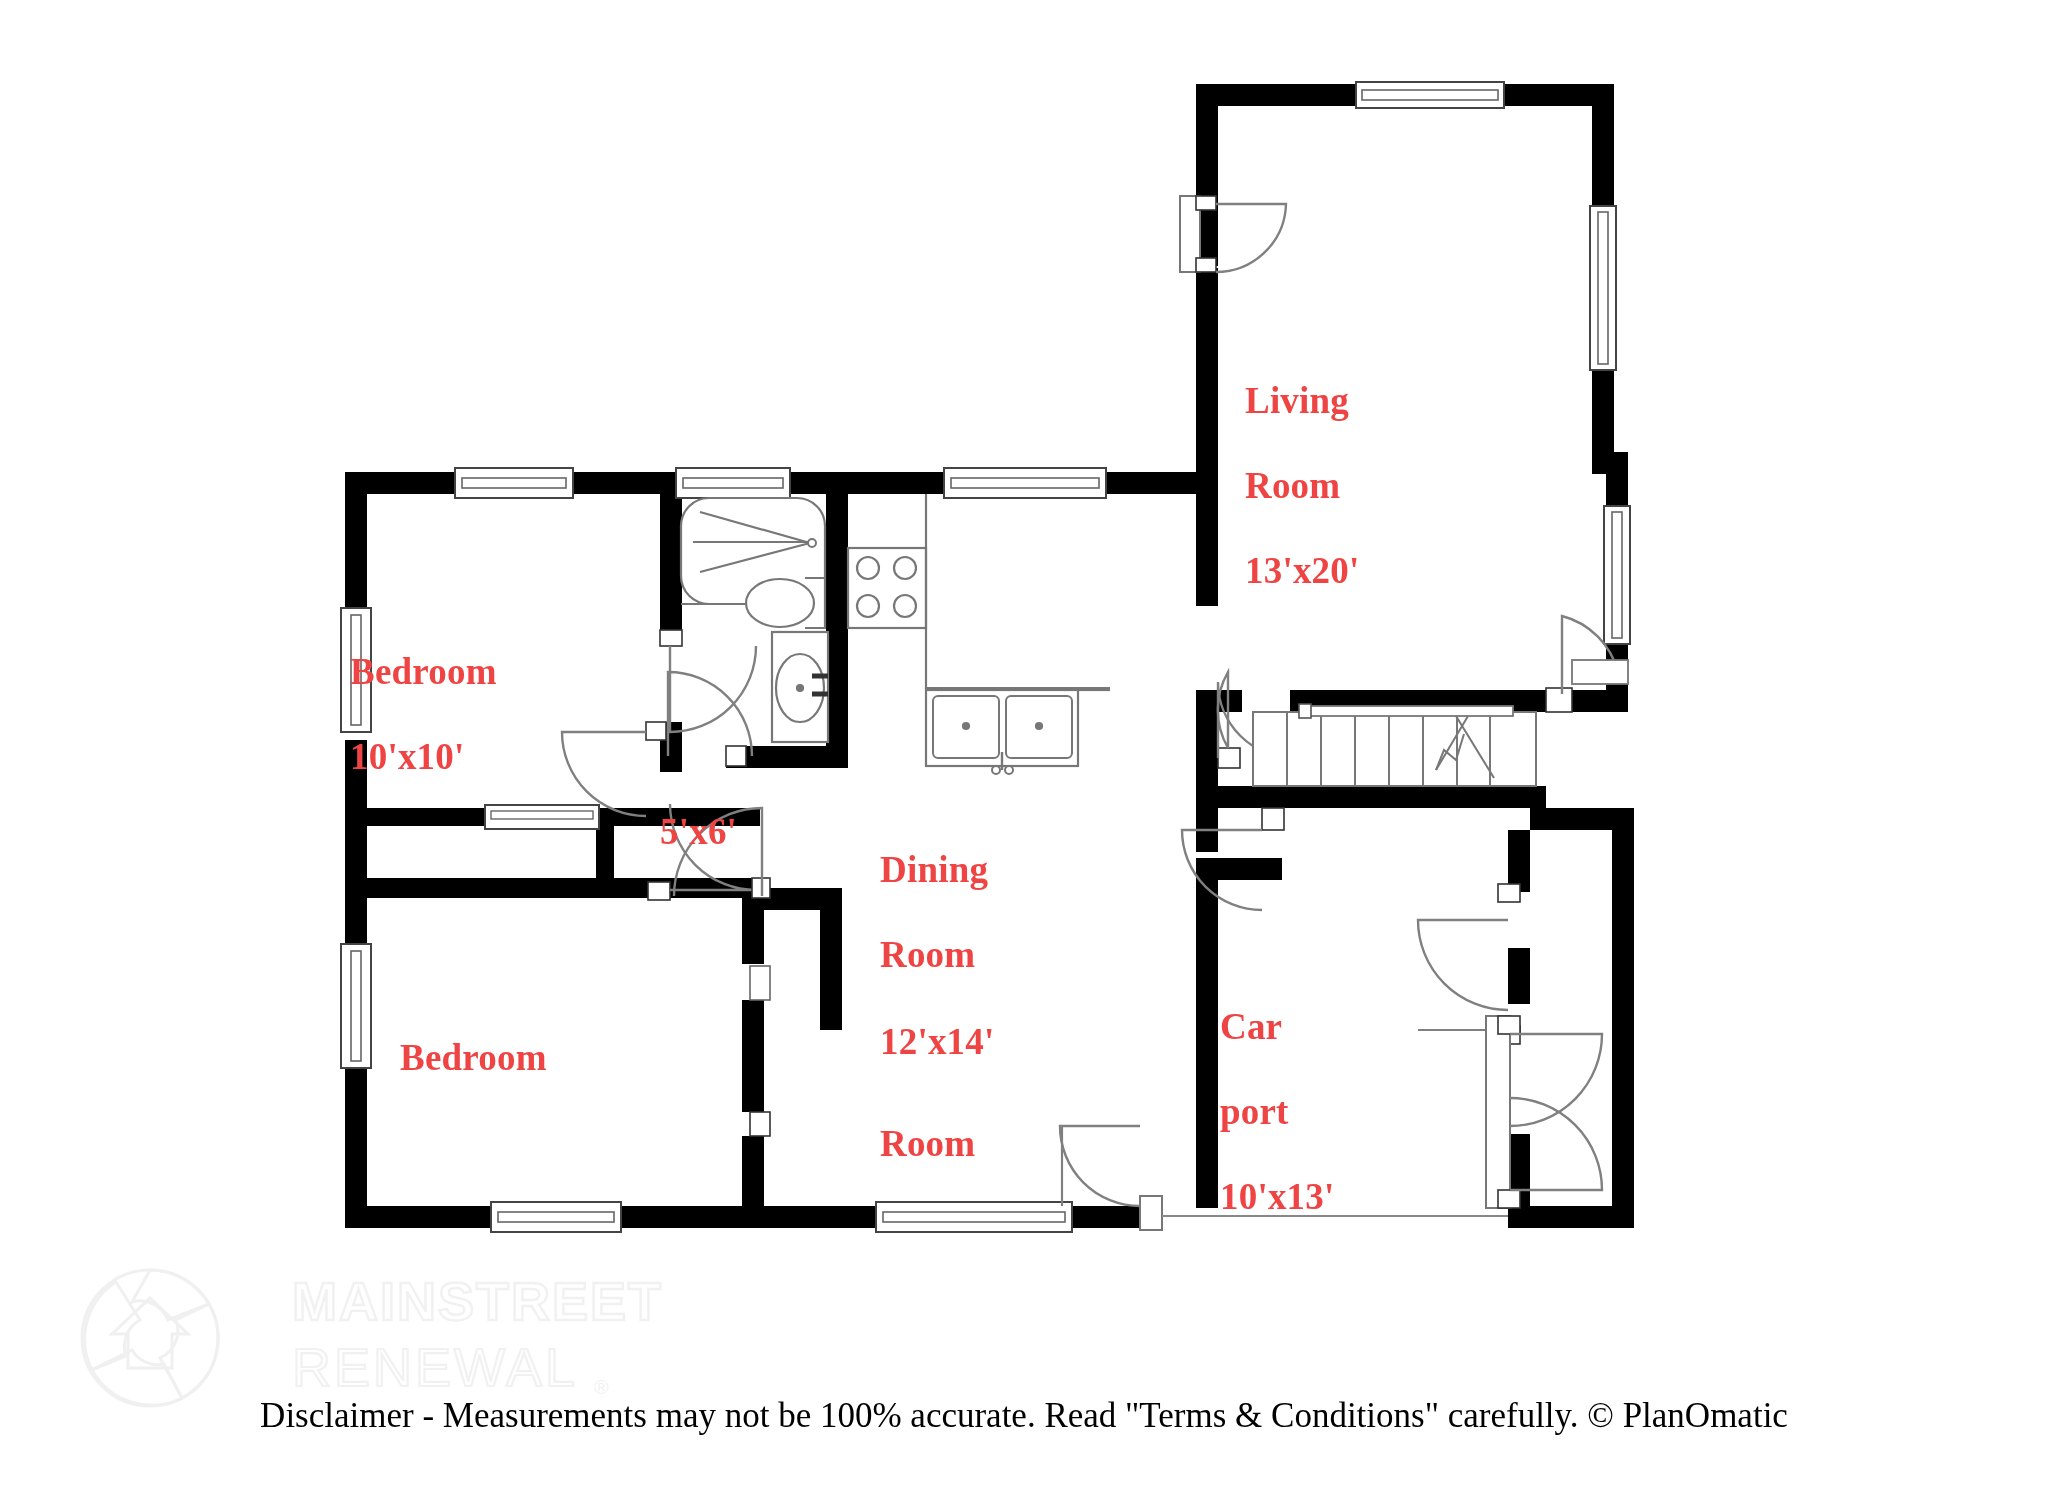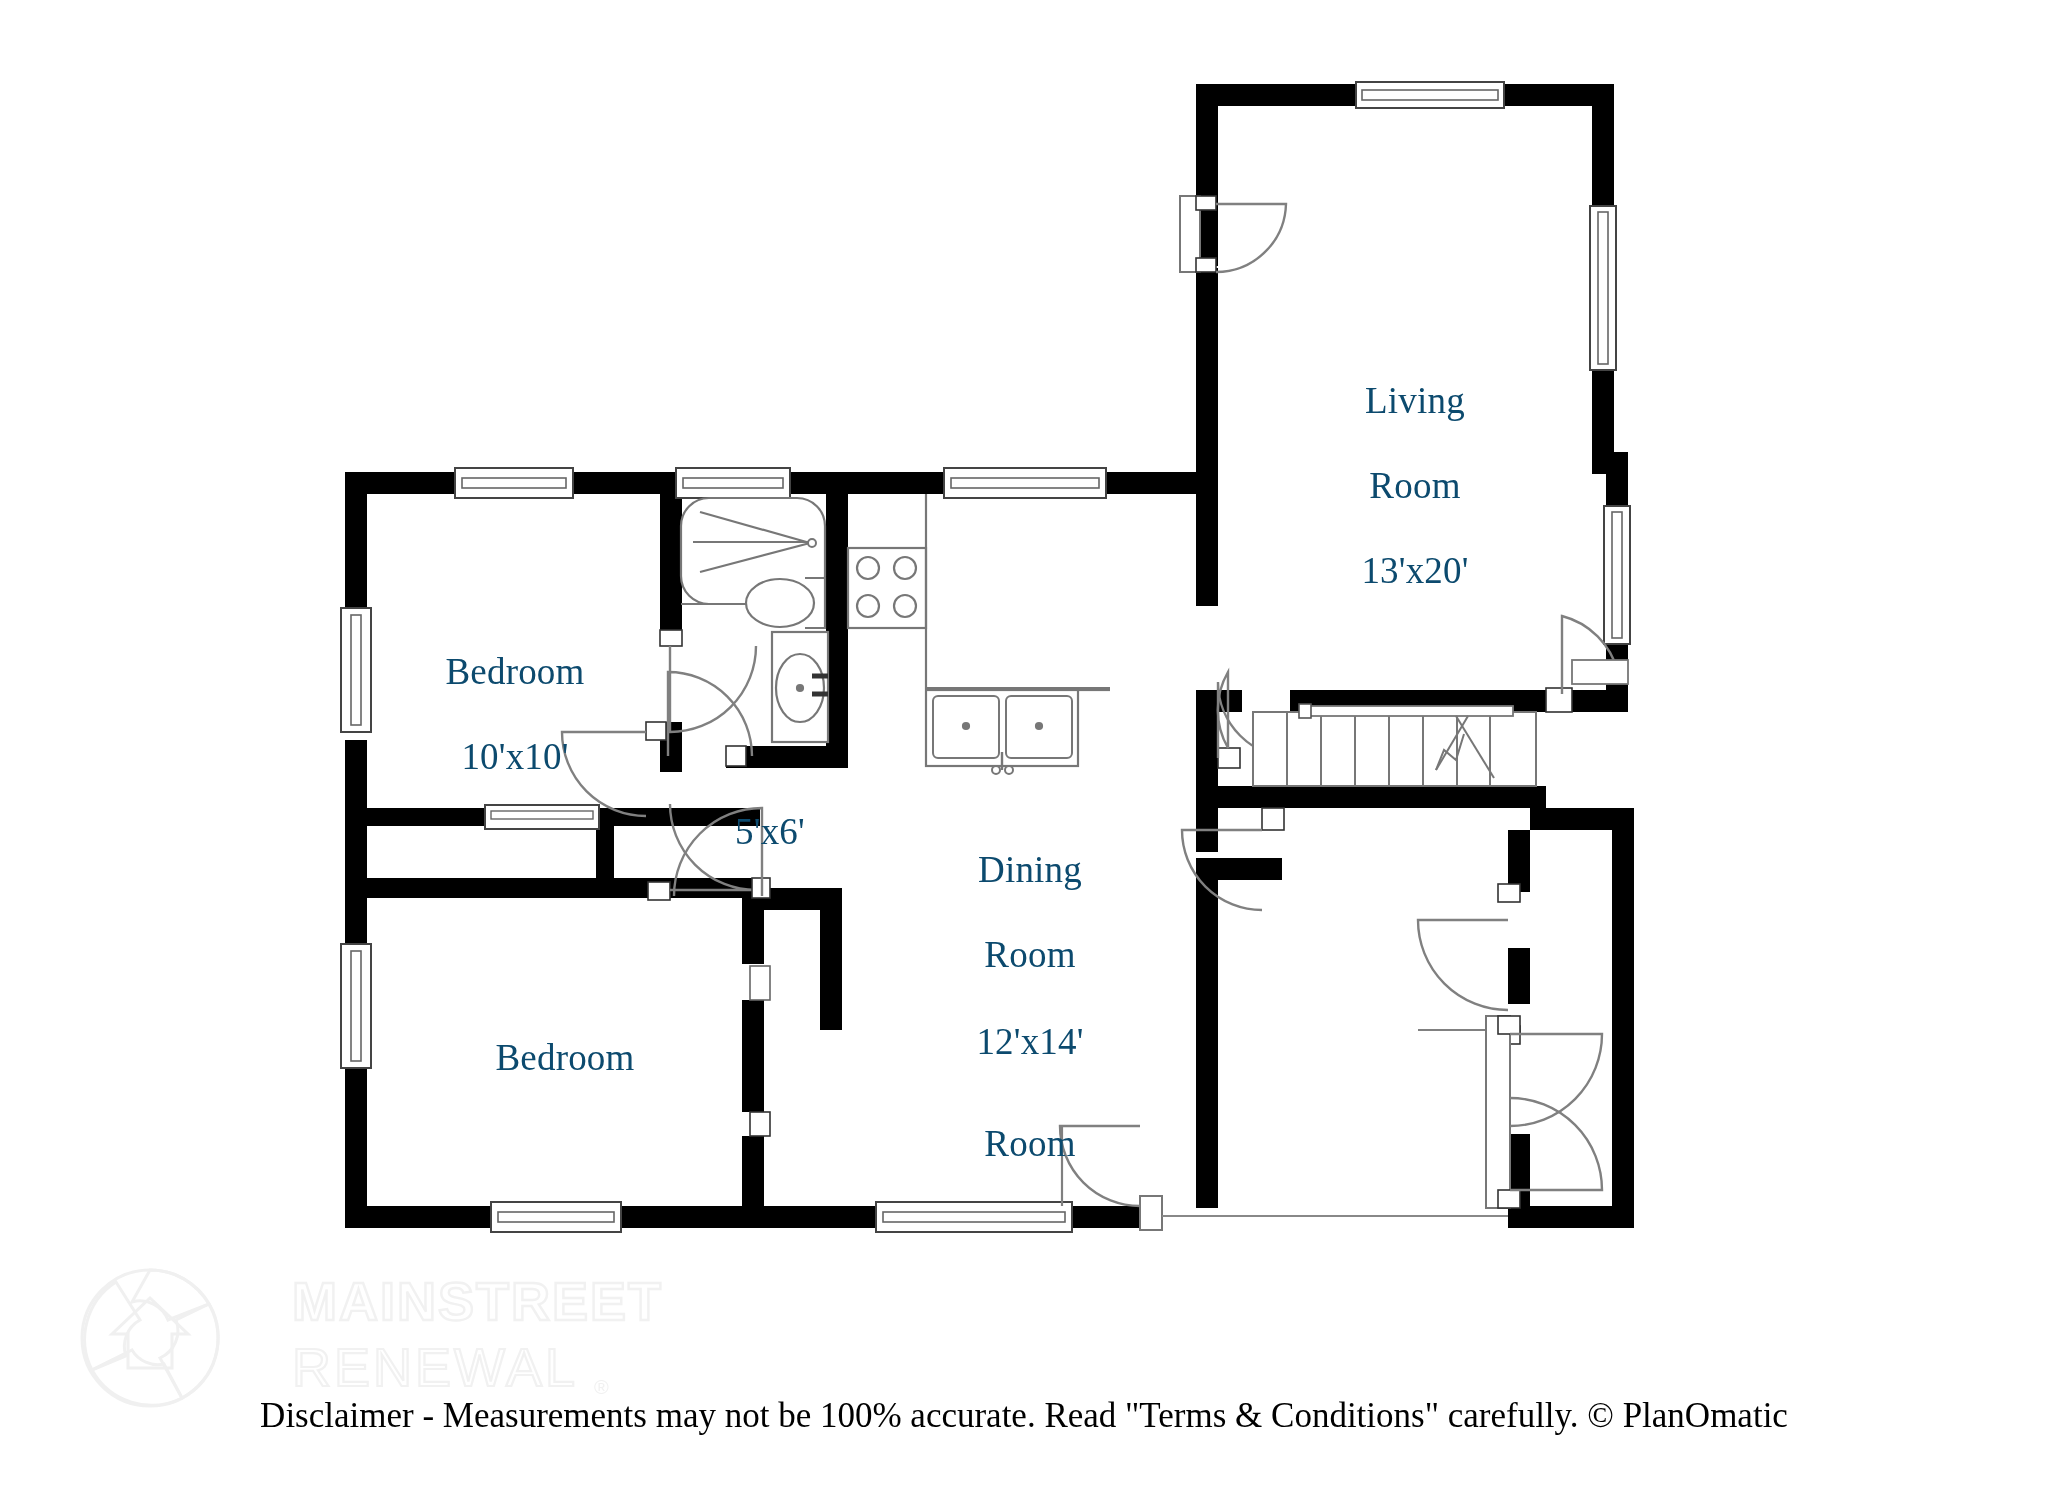--- a/index.html
+++ b/index.html
@@ -28,24 +28,24 @@
     position: absolute;
     left: 0; top: 0;
     width: 2048px;
     height: 1489px;
     display: block;
   }
 
   
   .room-label {
     position: absolute;
-    text-align: center;
+    text-align: left;
     font-family: "Liberation Serif", "DejaVu Serif", serif;
-    font-weight: normal;
-    color: #0c4a6e;
+    font-weight: bold;
+    color: #ef4444;
     line-height: 1.15;
     white-space: pre-line;
     letter-spacing: 0.2px;
     pointer-events: none;
   }
   .room-label .line { display: block; }
 
   .lbl-living   { left: 1245px; top: 337px; width: 340px; font-size: 37px; }
   .lbl-kitchen  { left: 880px;  top: 558px; width: 300px; font-size: 37px; }
   .lbl-bed1     { left: 350px;  top: 608px; width: 330px; font-size: 37px; }
@@ -411,20 +411,25 @@
   </div>
 
   <div class="room-label lbl-dim1214">
     <span class="line">12'x14'</span>
   </div>
 
   <div class="room-label lbl-sitting">
     <span class="line">Room</span>
   </div>
 
+  <div class="room-label lbl-carport">
+    <span class="line">Car</span>
+    <span class="line">port</span>
+    <span class="line">10'x13'</span>
+  </div>
 
   <div id="watermark">
     <svg viewBox="0 0 720 160" xmlns="http://www.w3.org/2000/svg">
       <g fill="none" stroke="#f0f0f0" stroke-width="3">
         <circle cx="78" cy="80" r="68"></circle>
         <path d="M 78 12 A 68 68 0 0 1 137 46 L 96 62 A 30 30 0 0 0 60 44 Z"></path>
         <path d="M 137 46 A 68 68 0 0 1 110 140 L 88 100 A 30 30 0 0 0 104 62 Z"></path>
         <path d="M 110 140 A 68 68 0 0 1 20 112 L 60 92 A 30 30 0 0 0 92 106 Z"></path>
         <path d="M 20 112 A 68 68 0 0 1 44 24 L 68 62 A 30 30 0 0 0 54 98 Z"></path>
         <path d="M 56 110 L 56 76 L 40 76 L 78 40 L 116 76 L 100 76 L 100 110 Z"></path>

